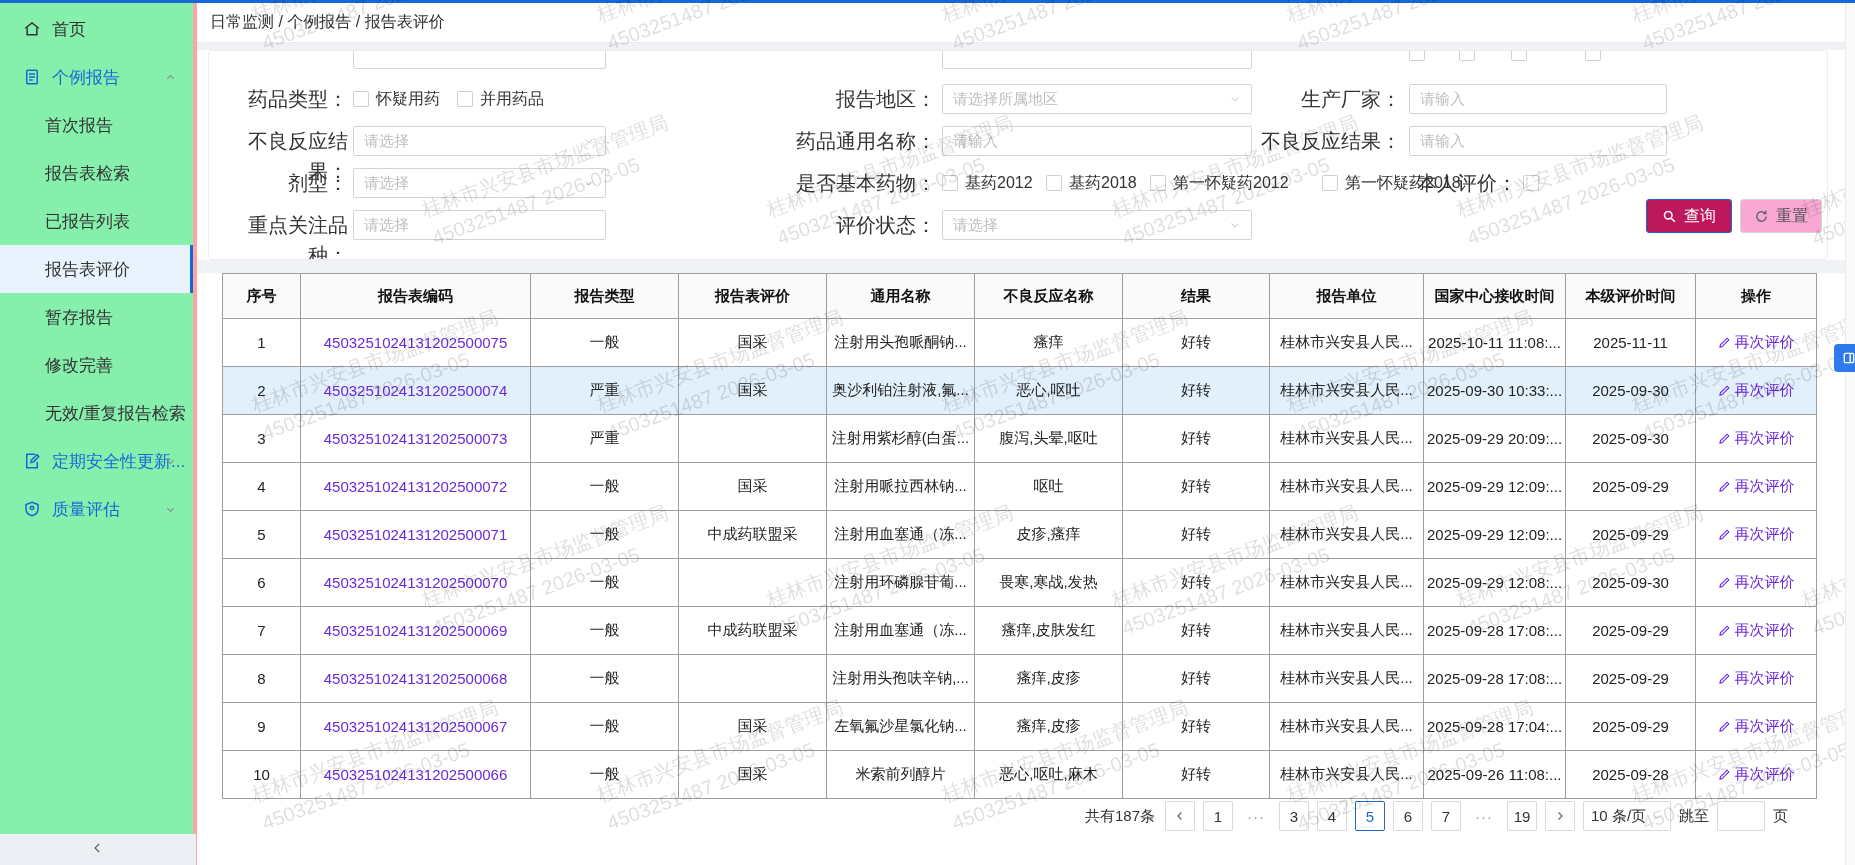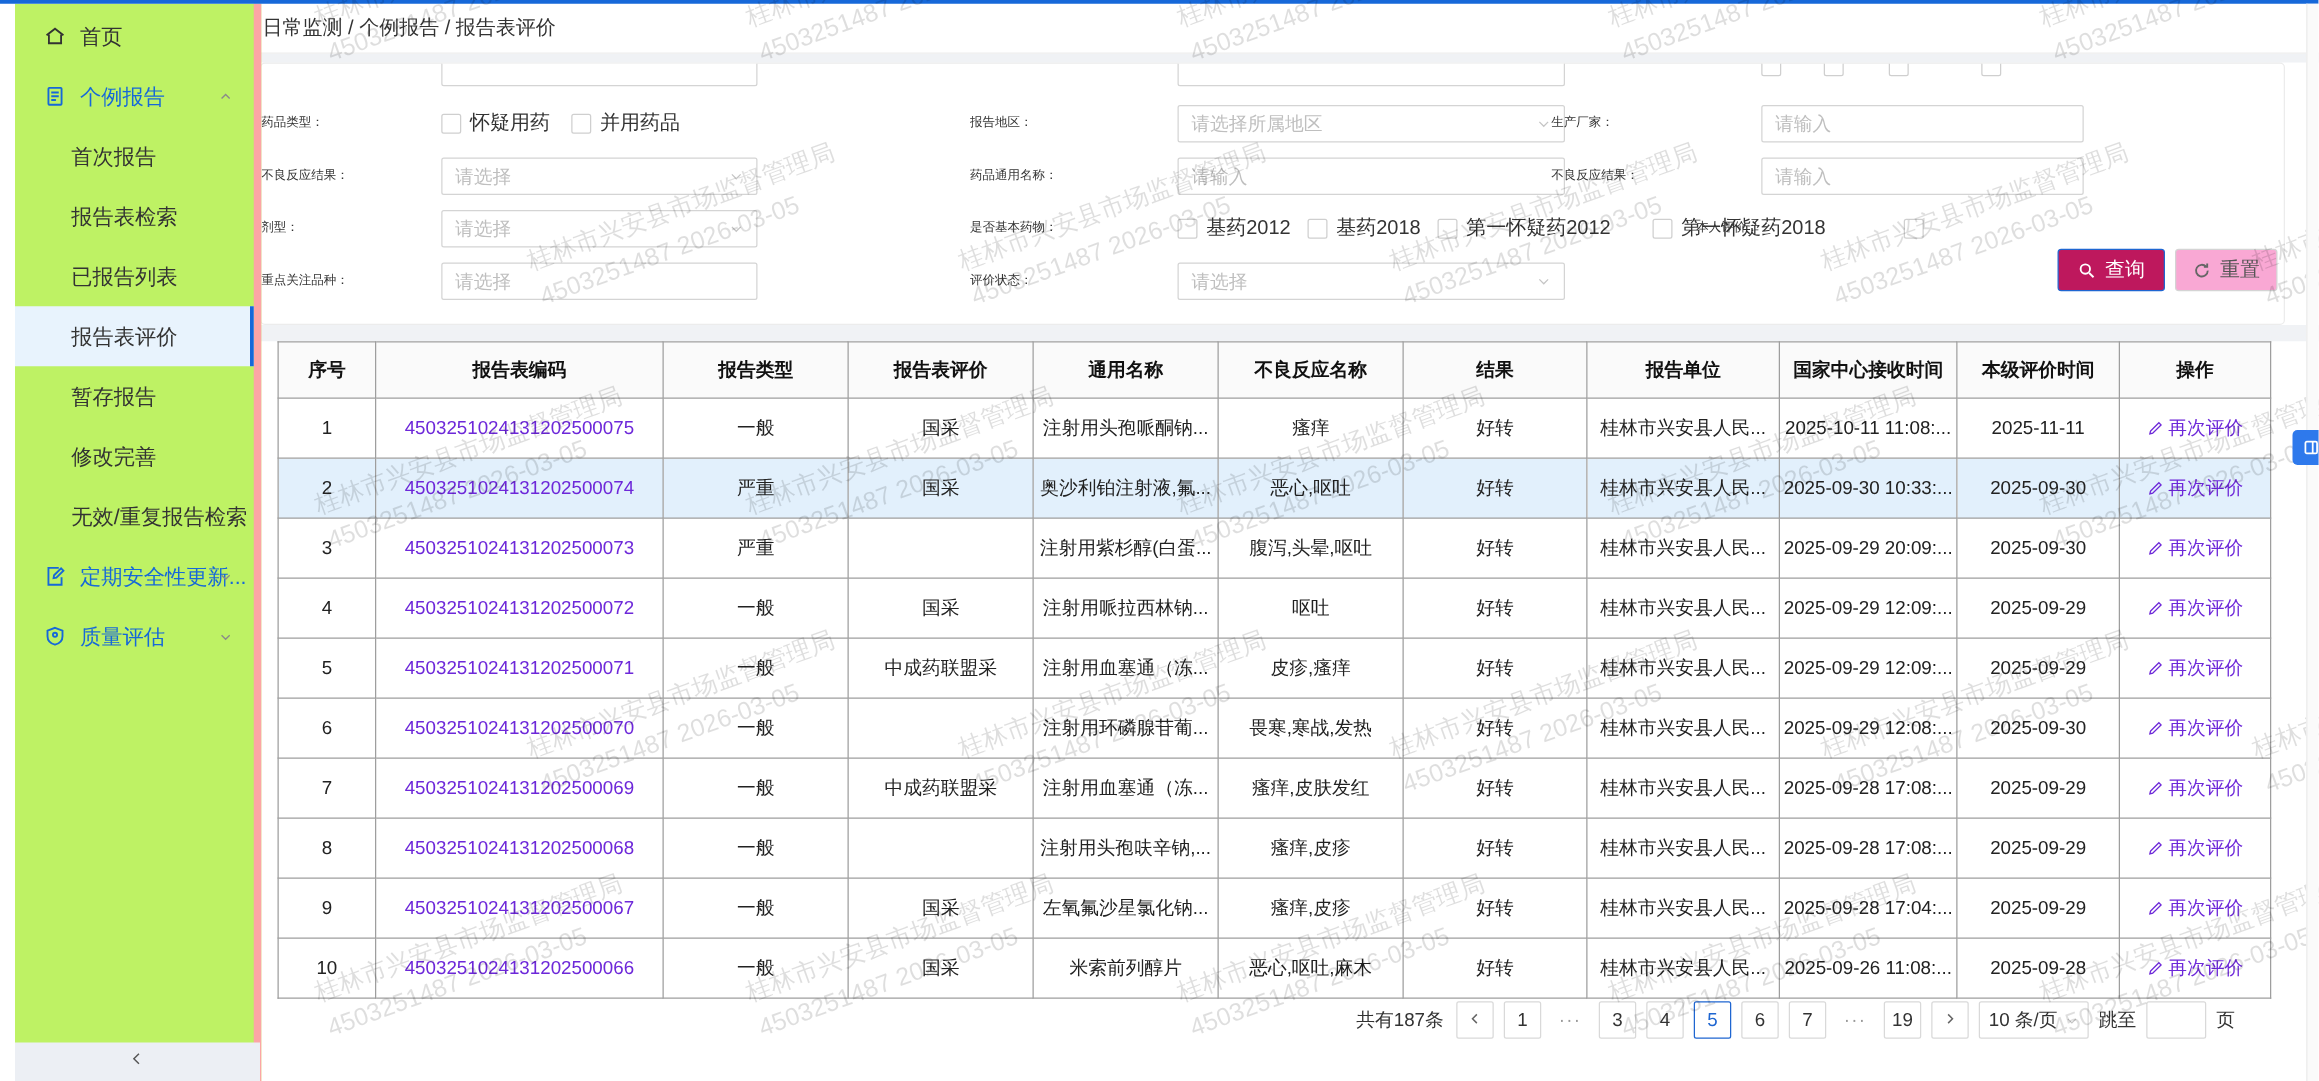--- a/index.html
+++ b/index.html
@@ -2,41 +2,41 @@
 <html><head>
 <meta charset="utf-8">
 <style>
   * { margin:0; padding:0; box-sizing:border-box; }
   body { font-family:"Liberation Sans","DejaVu Sans",sans-serif; background:#fff; }
   .app { position:relative; width:1855px; height:865px; overflow:hidden; background:#fff; }
 
   .topline { position:absolute; left:0; top:0; width:1855px; height:3px; background:#1668d9; z-index:30; }
 
   
-  .sidebar { position:absolute; left:12px; top:3px; width:197px; height:862px; background:#bef264; border-right:6px solid #fca5a5; z-index:20; }
+  .sidebar { position:absolute; left:0; top:3px; width:197px; height:862px; background:#86efac; border-right:4px solid #fca5a5; z-index:20; }
   .side-menu { padding-top:2px; }
   .side-item { position:relative; height:48px; display:flex; align-items:center; padding-left:22px; font-size:17px; color:#333; cursor:pointer; }
   .side-item.sub { padding-left:45px; }
   .side-item.accent { color:#1668d9; }
   .side-item.selected { background:#e8f3fd; color:#333; }
   .side-item.selected::after { content:""; position:absolute; right:0; top:0; bottom:0; width:3px; background:#1668d9; }
   .side-icon { width:20px; height:20px; margin-right:10px; display:flex; align-items:center; justify-content:center; flex:none; }
   .side-chevron { position:absolute; right:16px; color:#8a8a8a; display:flex; }
   .side-footer { position:absolute; left:0; bottom:0; width:196px; height:31px; background:#eceff4; display:flex; align-items:center; justify-content:center; color:#555; cursor:pointer; }
 
   
   .topbar { position:absolute; left:197px; top:3px; width:1658px; height:40px; background:#fff; border-bottom:1px solid #ededed; display:flex; align-items:center; z-index:10; }
   .breadcrumb { margin-left:13px; font-size:16px; color:#333; }
   .band { position:absolute; left:197px; width:1658px; background:#f0f2f5; }
   .band1 { top:43px; height:7px; }
   .band2 { top:260px; height:13px; }
 
   
   .card { position:absolute; left:208px; top:50px; width:1620px; height:210px; background:#fff; border:1px solid #ececec; border-radius:4px; overflow:hidden; }
-  .fl { position:absolute; height:30px; line-height:30px; font-size:10px; color:#333; text-align:left; }
+  .fl { position:absolute; height:30px; line-height:30px; font-size:20px; color:#333; text-align:right; }
   .fv { position:absolute; height:30px; border:1px solid #d4d4d4; border-radius:2px; background:#fff; display:flex; align-items:center; padding:0 10px; font-size:15px; color:#bfbfbf; cursor:pointer; }
   .fv .ph { flex:1; overflow:hidden; white-space:nowrap; }
   .fv .car { display:flex; color:#c5c5c5; margin-left:6px; }
   .cb { position:absolute; width:16px; height:16px; border:1px solid #cfcfcf; border-radius:2px; background:#fff; cursor:pointer; }
   .cbl { position:absolute; height:18px; line-height:18px; font-size:16px; color:#333; white-space:nowrap; }
   .btn { position:absolute; height:34px; border-radius:3px; display:flex; align-items:center; justify-content:center; gap:7px; font-size:16px; cursor:pointer; }
   .btn-primary { left:1437px; top:148px; width:86px; background:#be185d; color:#fff; border:1px solid #1f66d1; }
   .btn-plain { left:1531px; top:148px; width:82px; background:#f9a8d4; color:#555; border:1px solid #d4d4d4; }
 
   

